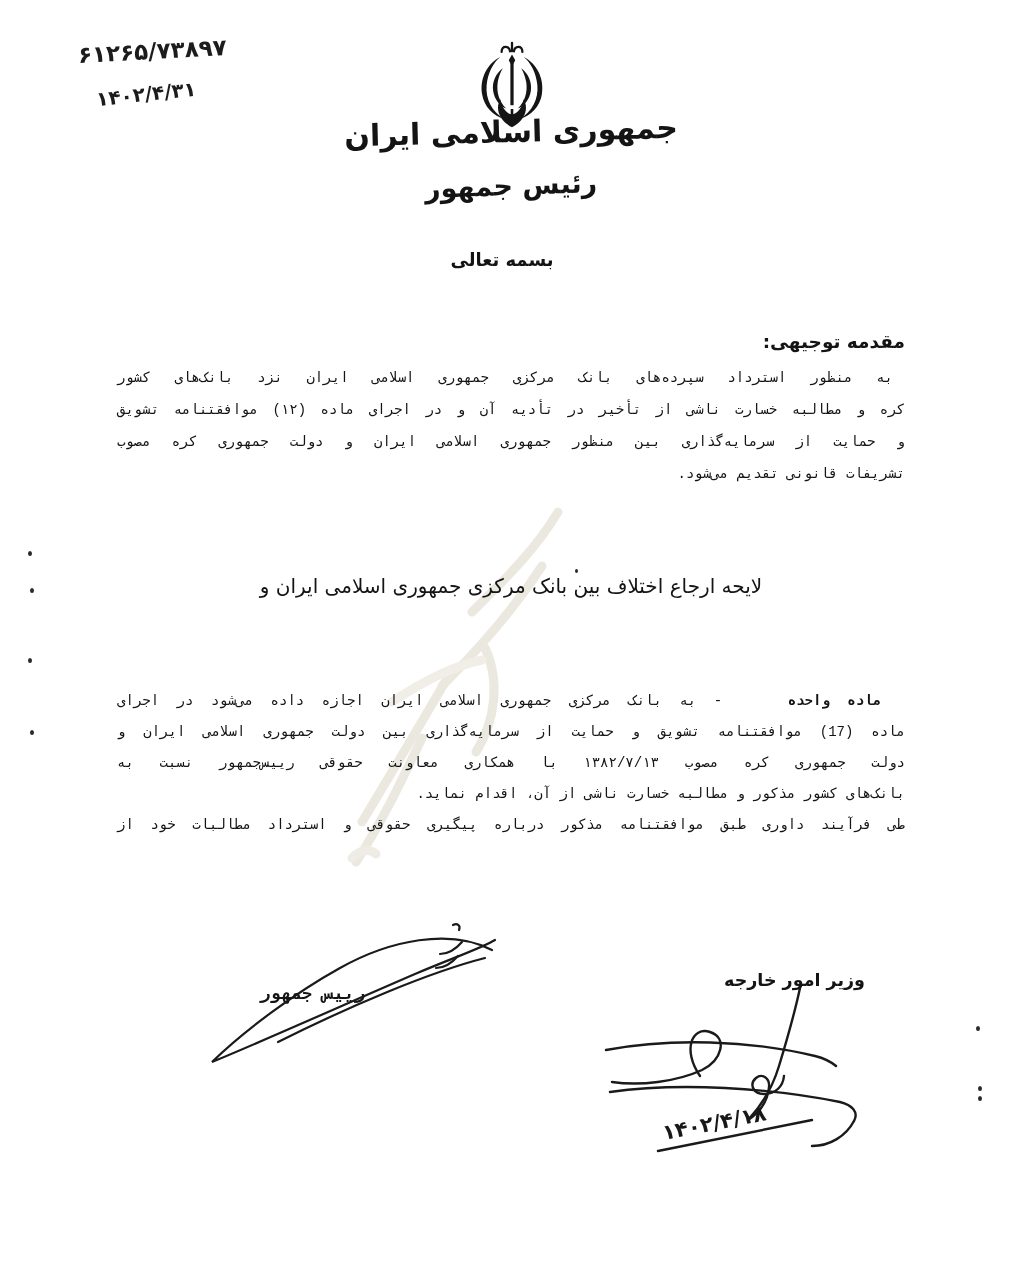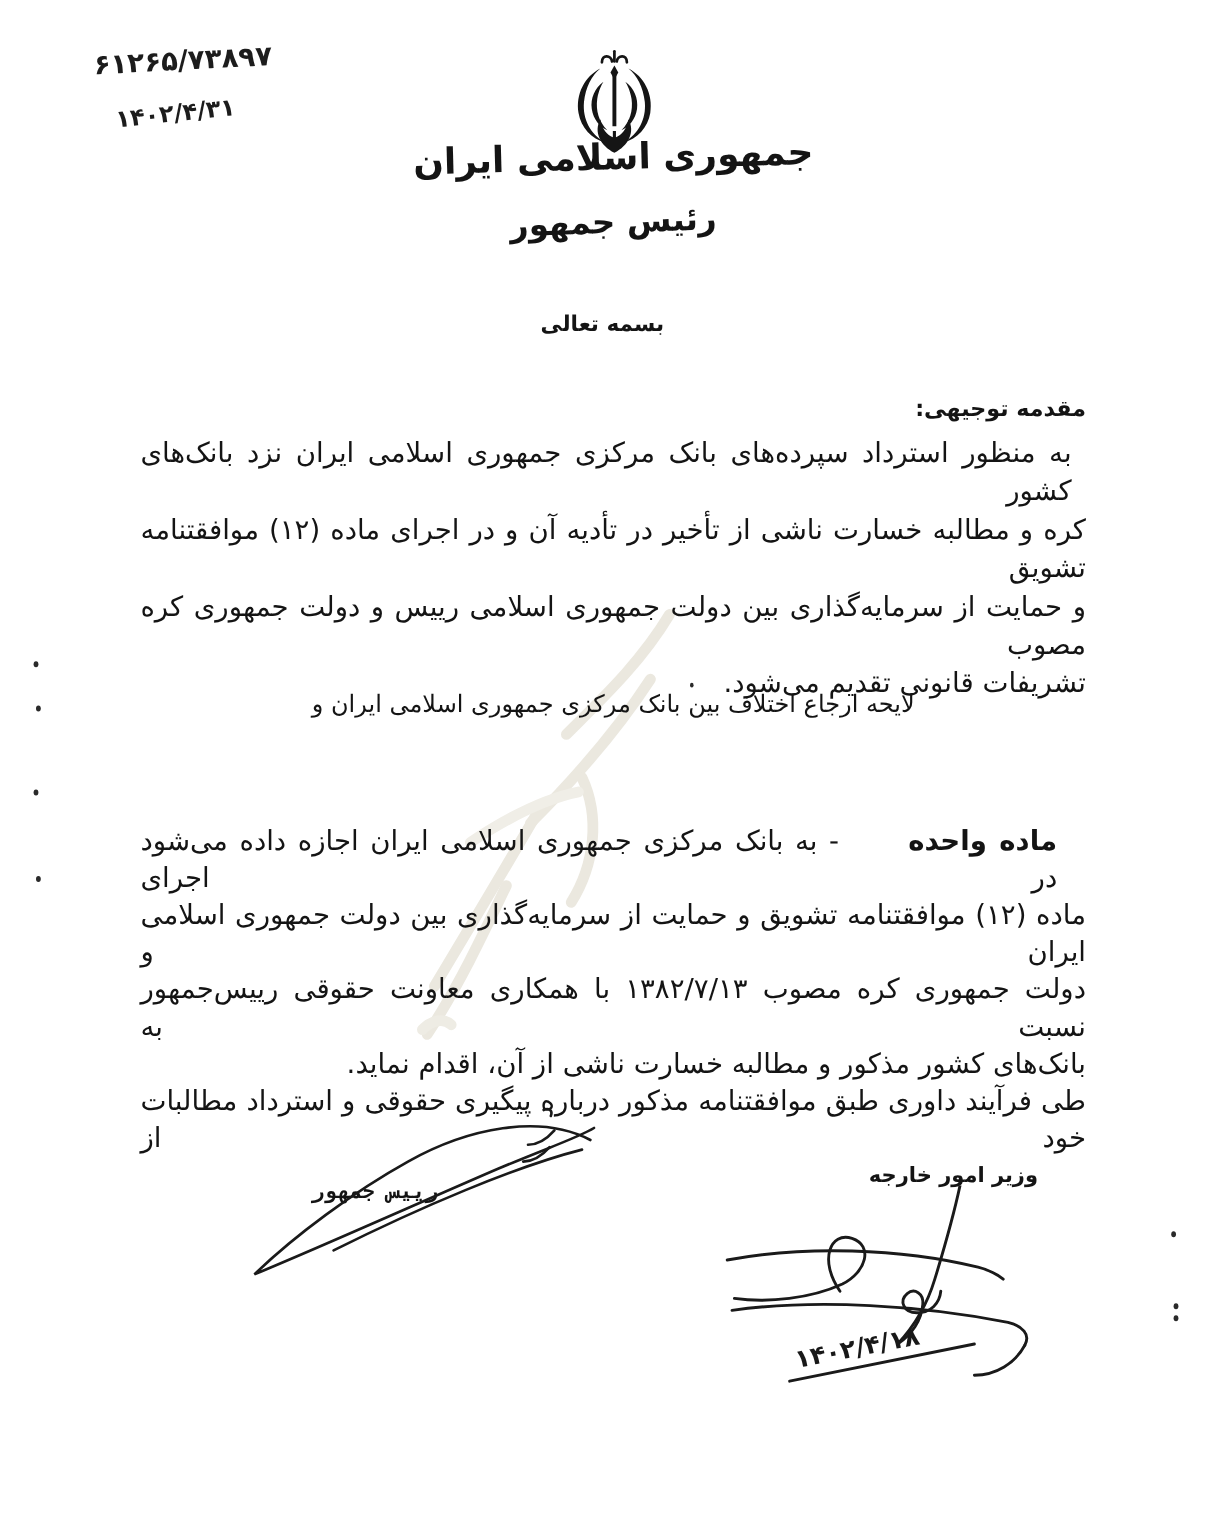--- a/index.html
+++ b/index.html
@@ -11,27 +11,27 @@
   
   .handwriting{position:absolute;font-weight:600;color:#1c1c1c;white-space:nowrap;}
   .ref-number{left:78px;top:38px;font-size:23px;letter-spacing:2px;transform:rotate(-3deg);}
   .ref-date{left:96px;top:82px;font-size:20px;letter-spacing:3px;transform:rotate(-6deg);}
   
   .emblem{position:absolute;left:473px;top:40px;}
   .country{position:absolute;left:0;top:114px;width:1022px;text-align:center;
     font-size:30px;font-weight:bold;transform:rotate(-1.5deg);direction:rtl;}
   .office{position:absolute;left:0;top:170px;width:1022px;text-align:center;
     font-size:27px;font-weight:bold;transform:rotate(-2deg);direction:rtl;letter-spacing:2px;}
-  .besmeleh{position:absolute;left:0;top:260px;width:1004px;text-align:center;
+  .besmeleh{position:absolute;left:0;top:249px;width:1004px;text-align:center;
     font-size:18px;font-weight:bold;direction:rtl;}
   
   .text-col{position:absolute;right:117px;width:788px;direction:rtl;}
   .preamble-col{top:329px;}
   .section-heading{font-size:18.5px;font-weight:bold;line-height:26px;margin-bottom:7px;text-align:right;}
-  .line{font-size:23px;line-height:32px;text-align:justify;text-align-last:justify;}
+  .line{font-size:14px;line-height:32px;text-align:justify;text-align-last:justify;font-family:Liberation Mono, monospace;}
   .article-col .line{line-height:31px;}
   .line.last{text-align-last:right;}
   .line.indent1{padding-right:12px;}
   .line.indent2{padding-right:24px;}
   .bill-title{top:566px;text-align:center;}
   .bill-title .t{font-size:20px;font-weight:normal;line-height:41px;}
   .article-col{top:686px;}
   .article-col b{font-weight:bold;margin-left:48px;}
   
   .sig-title{position:absolute;font-size:17.5px;font-weight:bold;direction:rtl;white-space:nowrap;}
@@ -83,31 +83,31 @@
       <path d="M122,268 C102,310 82,352 56,392"></path>
       <path d="M92,232 C122,212 152,196 182,190" stroke="#f0eee7"></path>
       <path d="M52,388 C60,380 70,378 76,384" stroke="#eeece4"></path>
     </g>
   </svg>
 
   <div class="text-col preamble-col">
     <div class="section-heading">مقدمه توجیهی:</div>
     <div class="line indent1">به منظور استرداد سپرده‌های بانک مرکزی جمهوری اسلامی ایران نزد بانک‌های کشور</div>
     <div class="line">کره و مطالبه خسارت ناشی از تأخیر در تأدیه آن و در اجرای ماده (۱۲) موافقتنامه تشویق</div>
-    <div class="line">و حمایت از سرمایه‌گذاری بین دولت جمهوری اسلامی رییس و دولت جمهوری کره مصوب</div>
+    <div class="line">و حمایت از سرمایه‌گذاری بین منظور جمهوری اسلامی ایران و دولت جمهوری کره مصوب</div>
     <div class="line last">تشریفات قانونی تقدیم می‌شود.</div>
   </div>
 
   <div class="text-col bill-title">
     <div class="t">لایحه ارجاع اختلاف بین بانک مرکزی جمهوری اسلامی ایران و</div>
   </div>
 
   <div class="text-col article-col">
     <div class="line indent2"><b>ماده واحده</b> <span>- به بانک مرکزی جمهوری اسلامی ایران اجازه داده می‌شود در اجرای</span></div>
-    <div class="line">ماده (۱۲) موافقتنامه تشویق و حمایت از سرمایه‌گذاری بین دولت جمهوری اسلامی ایران و</div>
+    <div class="line">ماده (17) موافقتنامه تشویق و حمایت از سرمایه‌گذاری بین دولت جمهوری اسلامی ایران و</div>
     <div class="line">دولت جمهوری کره مصوب ۱۳۸۲/۷/۱۳ با همکاری معاونت حقوقی رییس‌جمهور نسبت به</div>
     <div class="line last">بانک‌های کشور مذکور و مطالبه خسارت ناشی از آن، اقدام نماید.</div>
     <div class="line">طی فرآیند داوری طبق موافقتنامه مذکور درباره پیگیری حقوقی و استرداد مطالبات خود از</div>
   </div>
 
   <div class="sig-title sig-title-right">وزیر امور خارجه</div>
   <svg class="sig-svg sig-fm" viewBox="0 0 290 170" width="290" height="170" aria-hidden="true">
     <g fill="none" stroke="#1a1a1a" stroke-width="2.4" stroke-linecap="round">
       <path d="M200,0 C194,28 186,55 179,78 C173,98 163,116 148,132"></path>
       <path d="M148,132 C160,124 168,112 169,99 C170,90 162,85 156,90 C149,96 153,106 164,106 C176,106 183,98 184,88"></path>

